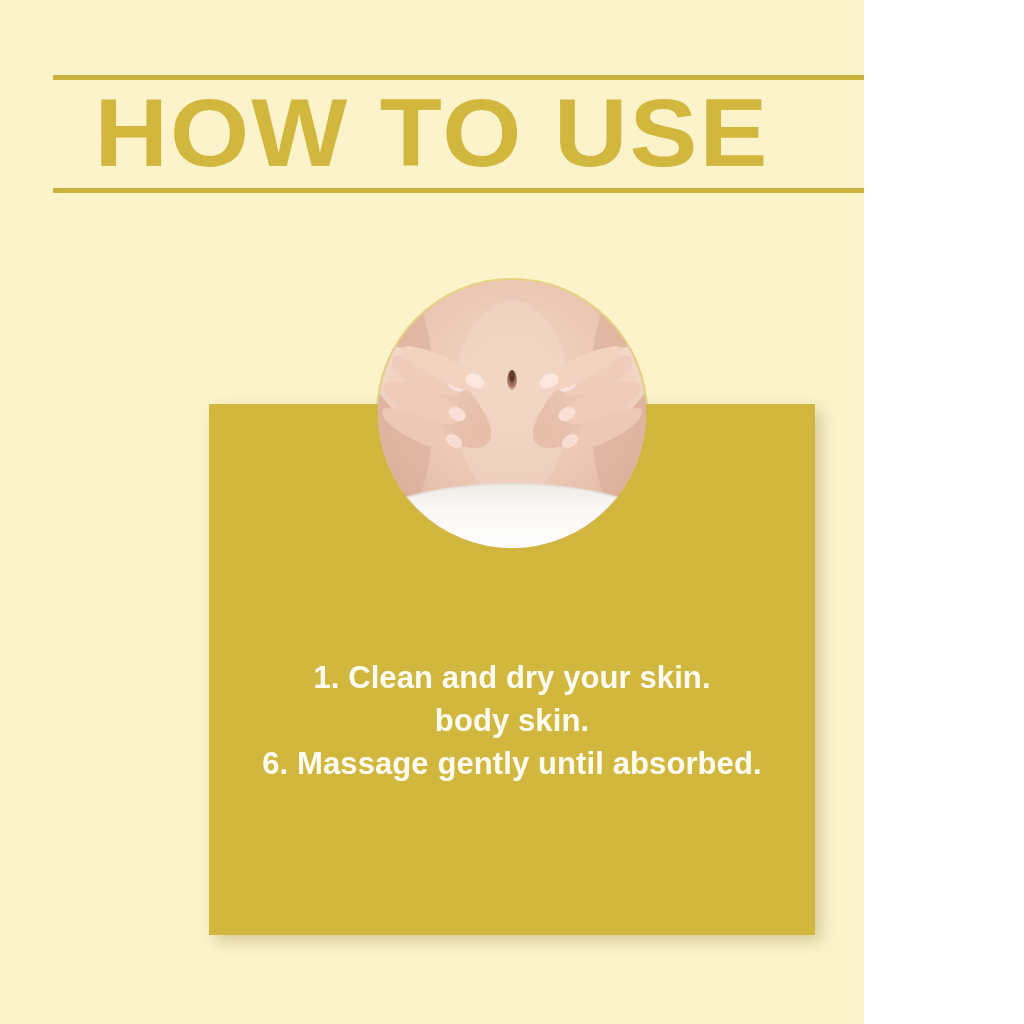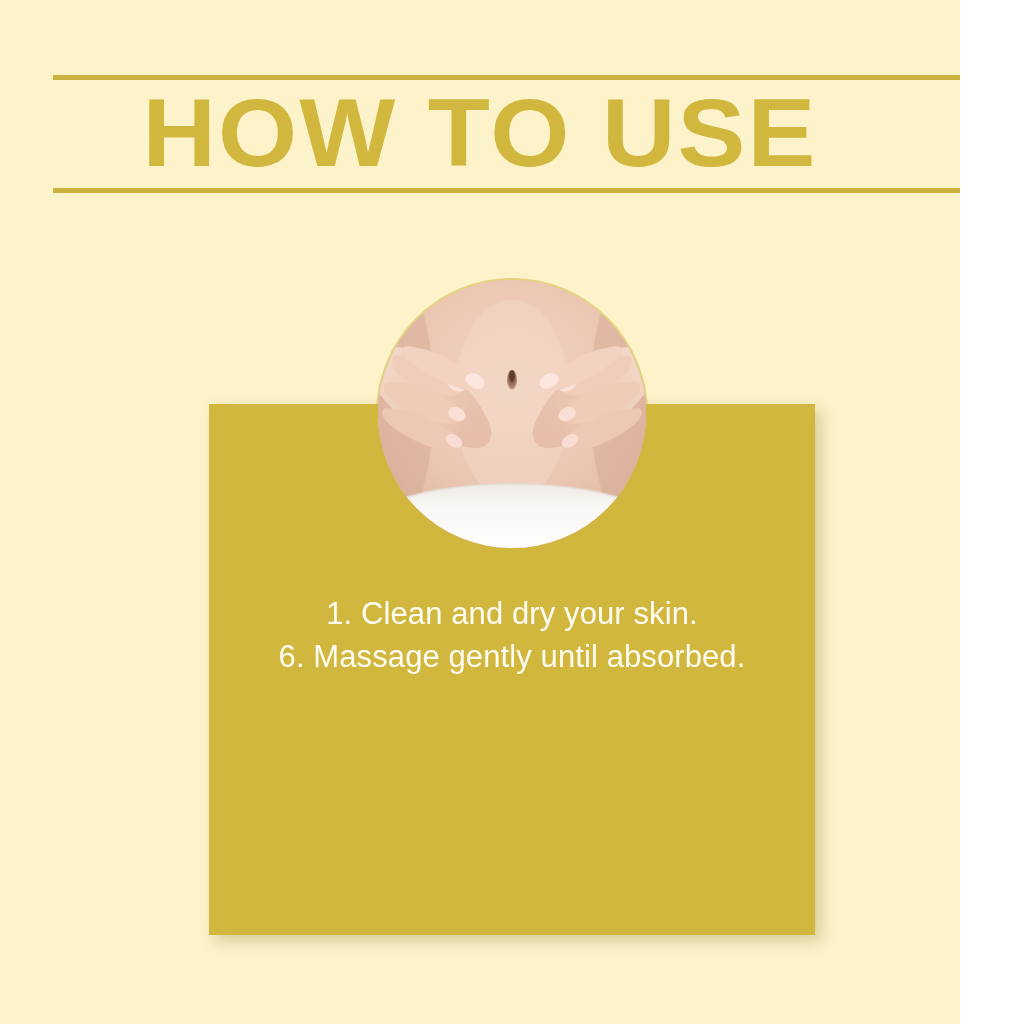--- a/index.html
+++ b/index.html
@@ -8,21 +8,21 @@
   }
   body {
     width: 1024px;
     height: 1024px;
     overflow: hidden;
     font-family: "Liberation Sans", sans-serif;
   }
 
   #poster {
     position: relative;
-    width: 960px;
+    width: 864px;
     height: 1024px;
     background: #FCF3CB;
     overflow: hidden;
   }
 
   
   .rule {
     position: absolute;
     left: 53px;
     width: 919px;
@@ -79,28 +79,28 @@
   #photo-circle svg {
     display: block;
     width: 100%;
     height: 100%;
   }
 
   
   #steps-text {
     position: absolute;
     left: 229px;
-    top: 592px;
+    top: 656px;
     width: 566px;
     text-align: center;
     color: #FFFDF3;
     font-family: "Liberation Sans", sans-serif;
     font-size: 31px;
     line-height: 43px;
-    font-weight: normal;
+    font-weight: bold;
     letter-spacing: 0.1px;
   }
   .step-line {
     display: block;
     white-space: nowrap;
   }
 </style>
 </head>
 <body>
 
@@ -182,16 +182,17 @@
         <ellipse cx="171" cy="101" rx="10" ry="7" fill="#FCE6DE" transform="rotate(-26 171 101)"></ellipse>
       </g>
 
       <path d="M-10,232 C30,212 80,204 134,204 C188,204 238,212 278,232 L278,278 L-10,278 Z" fill="url(#clothGrad)"></path>
       <path d="M-10,232 C30,212 80,204 134,204 C188,204 238,212 278,232" fill="none" stroke="#E3DED7" stroke-width="2" opacity="0.7"></path>
     </svg>
   </div>
 
   <div id="steps-text">
     <span class="step-line">1. Clean and dry your skin.</span>
+    <span class="step-line">body skin.</span>
     <span class="step-line">6. Massage gently until absorbed.</span>
   </div>
 
 </div>
 
 </body></html>

